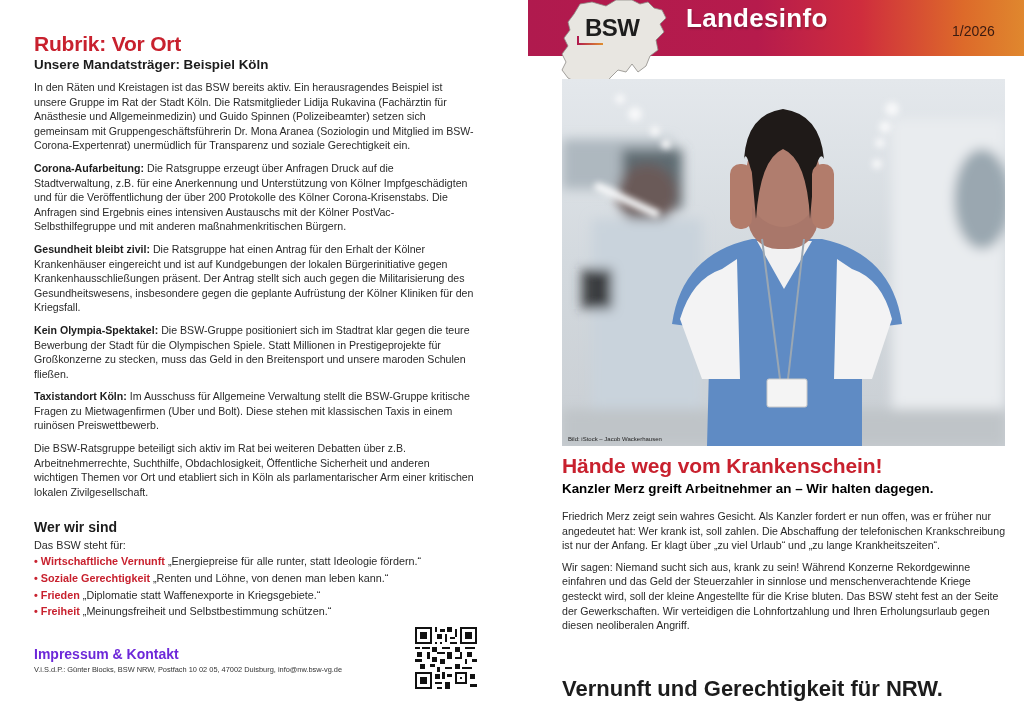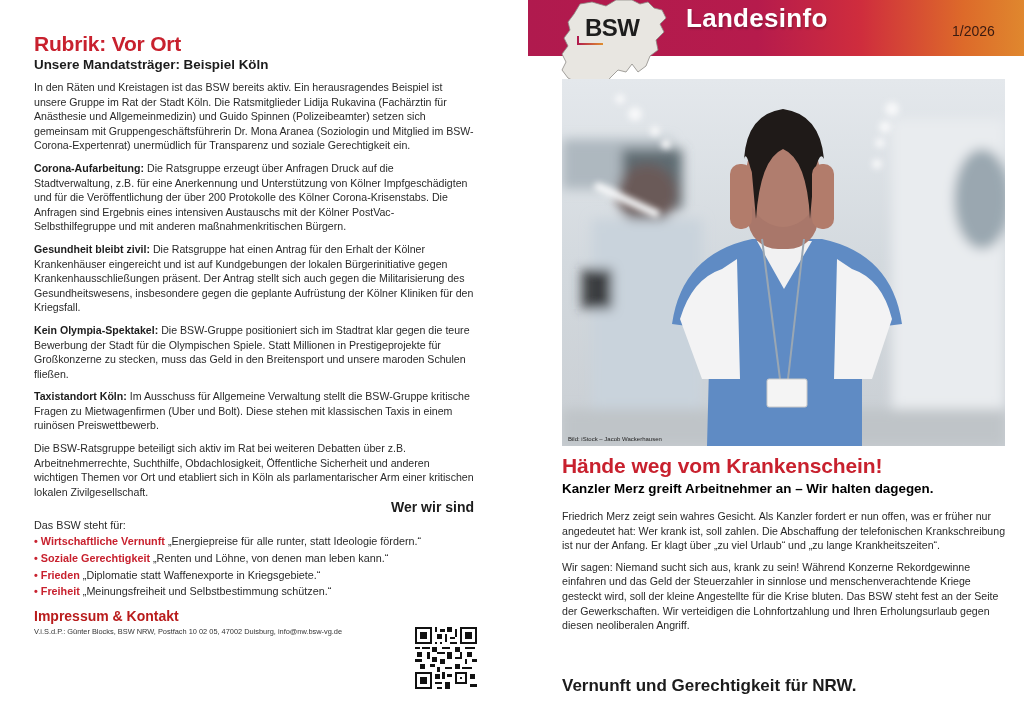--- a/index.html
+++ b/index.html
@@ -11,28 +11,28 @@
 
   .left-content { position: absolute; left: 34px; top: 32px; width: 440px; }
 
   .rubrik-title { font-size: 21px; font-weight: bold; color: #c8212e; line-height: 24px; letter-spacing: -0.2px; }
   .rubrik-sub { font-size: 13.4px; font-weight: bold; color: #1c1c1c; line-height: 16px; margin-top: 1px; }
 
   .para { font-size: 10.6px; line-height: 14.6px; color: #2a2a2a; margin-top: 8px; }
   .para b { font-weight: bold; color: #1c1c1c; }
   .para.first { margin-top: 7px; }
 
-  .section-title { font-size: 14px; font-weight: bold; color: #1c1c1c; line-height: 16px; text-align: right; }
+  .section-title { font-size: 14px; font-weight: bold; color: #1c1c1c; margin-top: 20px; line-height: 16px; }
   .wer-intro { font-size: 10.8px; line-height: 16px; color: #2a2a2a; margin-top: 2px; }
   .value-list { list-style: none; }
   .value-item { font-size: 10.8px; line-height: 16.6px; color: #2a2a2a; }
   .value-item .bullet { color: #c8212e; font-weight: bold; margin-right: 3px; }
   .value-item .vname { color: #c8212e; font-weight: bold; margin-right: 3px; }
 
-  .impressum-title { font-size: 14px; font-weight: bold; color: #b91c1c; margin-top: 8px; line-height: 16px; }
+  .impressum-title { font-size: 14px; font-weight: bold; color: #6d28d9; margin-top: 26px; line-height: 16px; }
   .impressum-text { font-size: 7.4px; color: #333; margin-top: 3px; }
 
   .qr { position: absolute; left: 415px; top: 627px; width: 62px; height: 62px; background: #fff; }
 
   
   .header-band {
     position: absolute; left: 0; top: 0; width: 512px; height: 56px;
     background: linear-gradient(90deg, #b01a4e 0%, #b61b4c 45%, #cf2d3d 65%, #dd6a2a 85%, #e08f2f 100%);
   }
   .nrw-shape { position: absolute; left: 30px; top: 0; width: 118px; height: 100px; }
@@ -49,21 +49,21 @@
            background: linear-gradient(180deg, #dfe4e8 0%, #cfd6dc 40%, #c6ccd1 100%); }
   .photo-caption { position: absolute; left: 6px; bottom: 4px; font-size: 6px; color: #222; }
 
   .headline { position: absolute; left: 34px; top: 454px; font-size: 21px; font-weight: bold; color: #c8212e; letter-spacing: -0.1px; }
   .subheadline { position: absolute; left: 34px; top: 481px; font-size: 13.4px; font-weight: bold; color: #000000; }
 
   .right-text { position: absolute; left: 34px; top: 509px; width: 445px; }
   .rpara { font-size: 10.6px; line-height: 14.6px; color: #2a2a2a; margin-top: 7px; }
   .rpara.first { margin-top: 0; }
 
-  .slogan { position: absolute; left: 34px; top: 676px; font-size: 17px; font-weight: bold; color: #1c1c1c; }
+  .slogan { position: absolute; left: 34px; top: 676px; font-size: 22px; font-weight: bold; color: #1c1c1c; }
 </style>
 </head>
 <body>
 
 <div class="page-left">
   <div class="left-content">
     <h1 class="rubrik-title">Rubrik: Vor Ort</h1>
     <h2 class="rubrik-sub">Unsere Mandatsträger: Beispiel Köln</h2>
 
     <p class="para first">In den Räten und Kreistagen ist das BSW bereits aktiv. Ein herausragendes Beispiel ist unsere Gruppe im Rat der Stadt Köln. Die Ratsmitglieder Lidija Rukavina (Fachärztin für Anästhesie und Allgemeinmedizin) und Guido Spinnen (Polizeibeamter) setzen sich gemeinsam mit Gruppengeschäftsführerin Dr. Mona Aranea (Soziologin und Mitglied im BSW-Corona-Expertenrat) unermüdlich für Transparenz und soziale Gerechtigkeit ein.</p>

